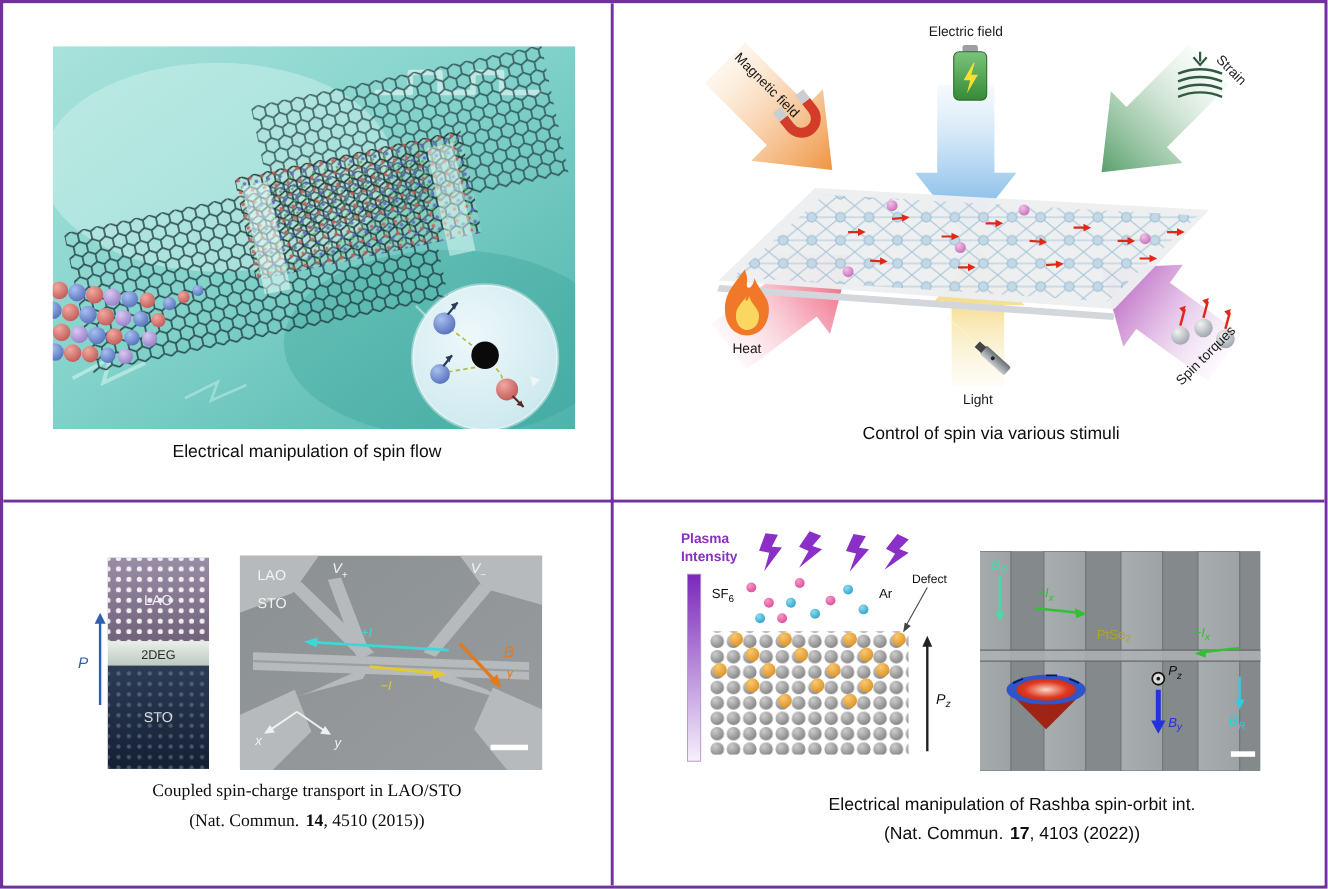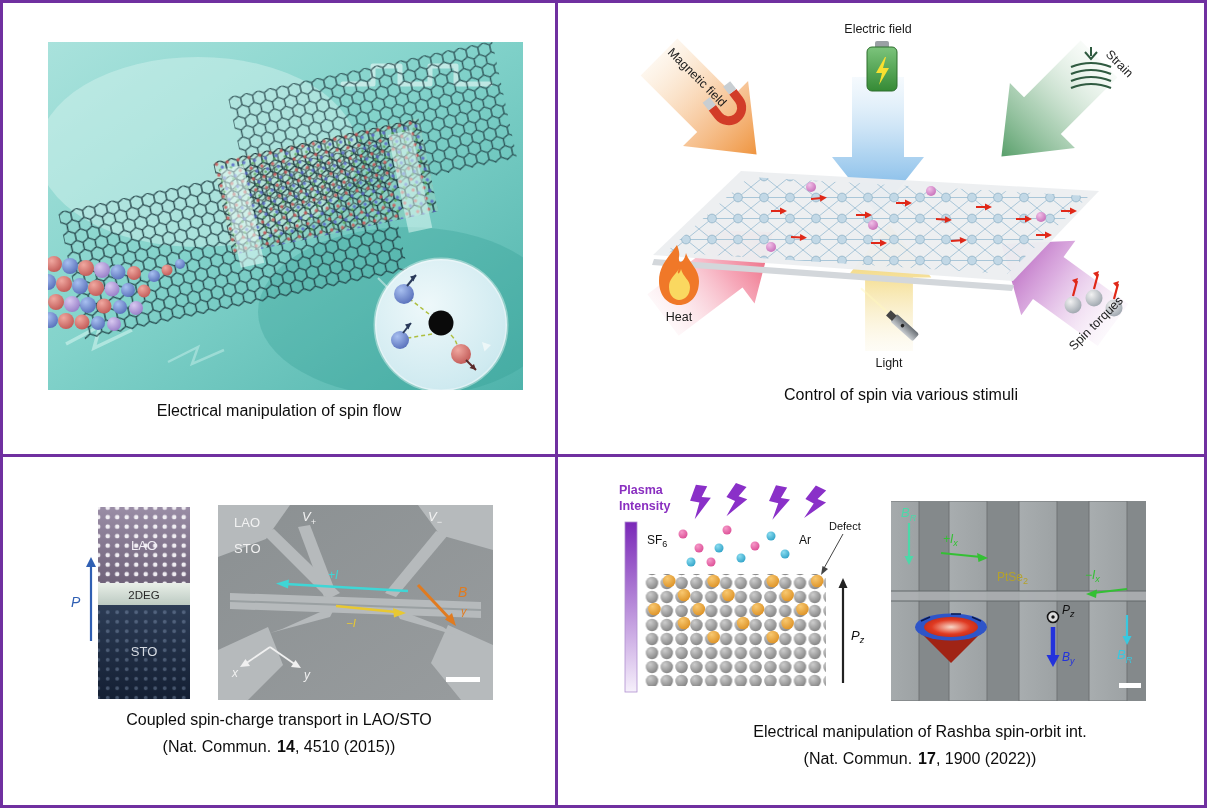--- a/index.html
+++ b/index.html
@@ -366,21 +366,21 @@
         <line x1="52" y1="142" x2="27" y2="159"></line>
         <path d="M22 162 l10 -1 l-4.5 -7 z" fill="#f0f0f0" stroke="none"></path>
         <line x1="52" y1="142" x2="78" y2="160"></line>
         <path d="M83 163 l-10 -1 l4.5 -7 z" fill="#f0f0f0" stroke="none"></path>
         <text x="14" y="172" font-size="12" font-style="italic" fill="#f0f0f0" stroke="none">x</text>
         <text x="86" y="174" font-size="12" font-style="italic" fill="#f0f0f0" stroke="none">y</text>
       </g>
       <rect x="228" y="172" width="34" height="5" fill="#ffffff"></rect>
     </svg>
 
-    <div class="q-caption" style="top:249px;">
+    <div class="q-caption" style="top:249px;font-family:Liberation Serif, serif;">
       <div>Coupled spin-charge transport in LAO/STO</div>
       <div><span>(Nat. Commun.</span><b class="vol">14</b><span>, 4510 (2015))</span></div>
     </div>
   </div>
 
   <div class="quad br">
     <svg class="fig" style="left:57px; top:21px;" width="258" height="228" viewBox="0 0 258 228">
       <defs>
         <linearGradient id="plasmaG" x1="0" y1="0" x2="0" y2="1">
             <stop offset="0" stop-color="#7a28b8"></stop>
@@ -521,16 +521,16 @@
       <g>
         <line x1="162" y1="126" x2="162" y2="156" stroke="#2332dc" stroke-width="4.5"></line>
         <path d="M162 166 l-6.5 -12 h13 z" fill="#2332dc"></path>
         <text x="171" y="160" font-size="12" font-style="italic" fill="#2332dc"><tspan>B</tspan><tspan dy="3" font-size="9">y</tspan></text>
       </g>
       <rect x="228" y="182" width="22" height="5" fill="#ffffff"></rect>
     </svg>
 
     <div class="q-caption" style="top:261px;">
       <div>Electrical manipulation of Rashba spin-orbit int.</div>
-      <div><span>(Nat. Commun.</span><b class="vol">17</b><span>, 1900 (2022))</span></div>
+      <div><span>(Nat. Commun.</span><b class="vol">17</b><span>, 4103 (2022))</span></div>
     </div>
   </div>
 </div>
 
 </body></html>

